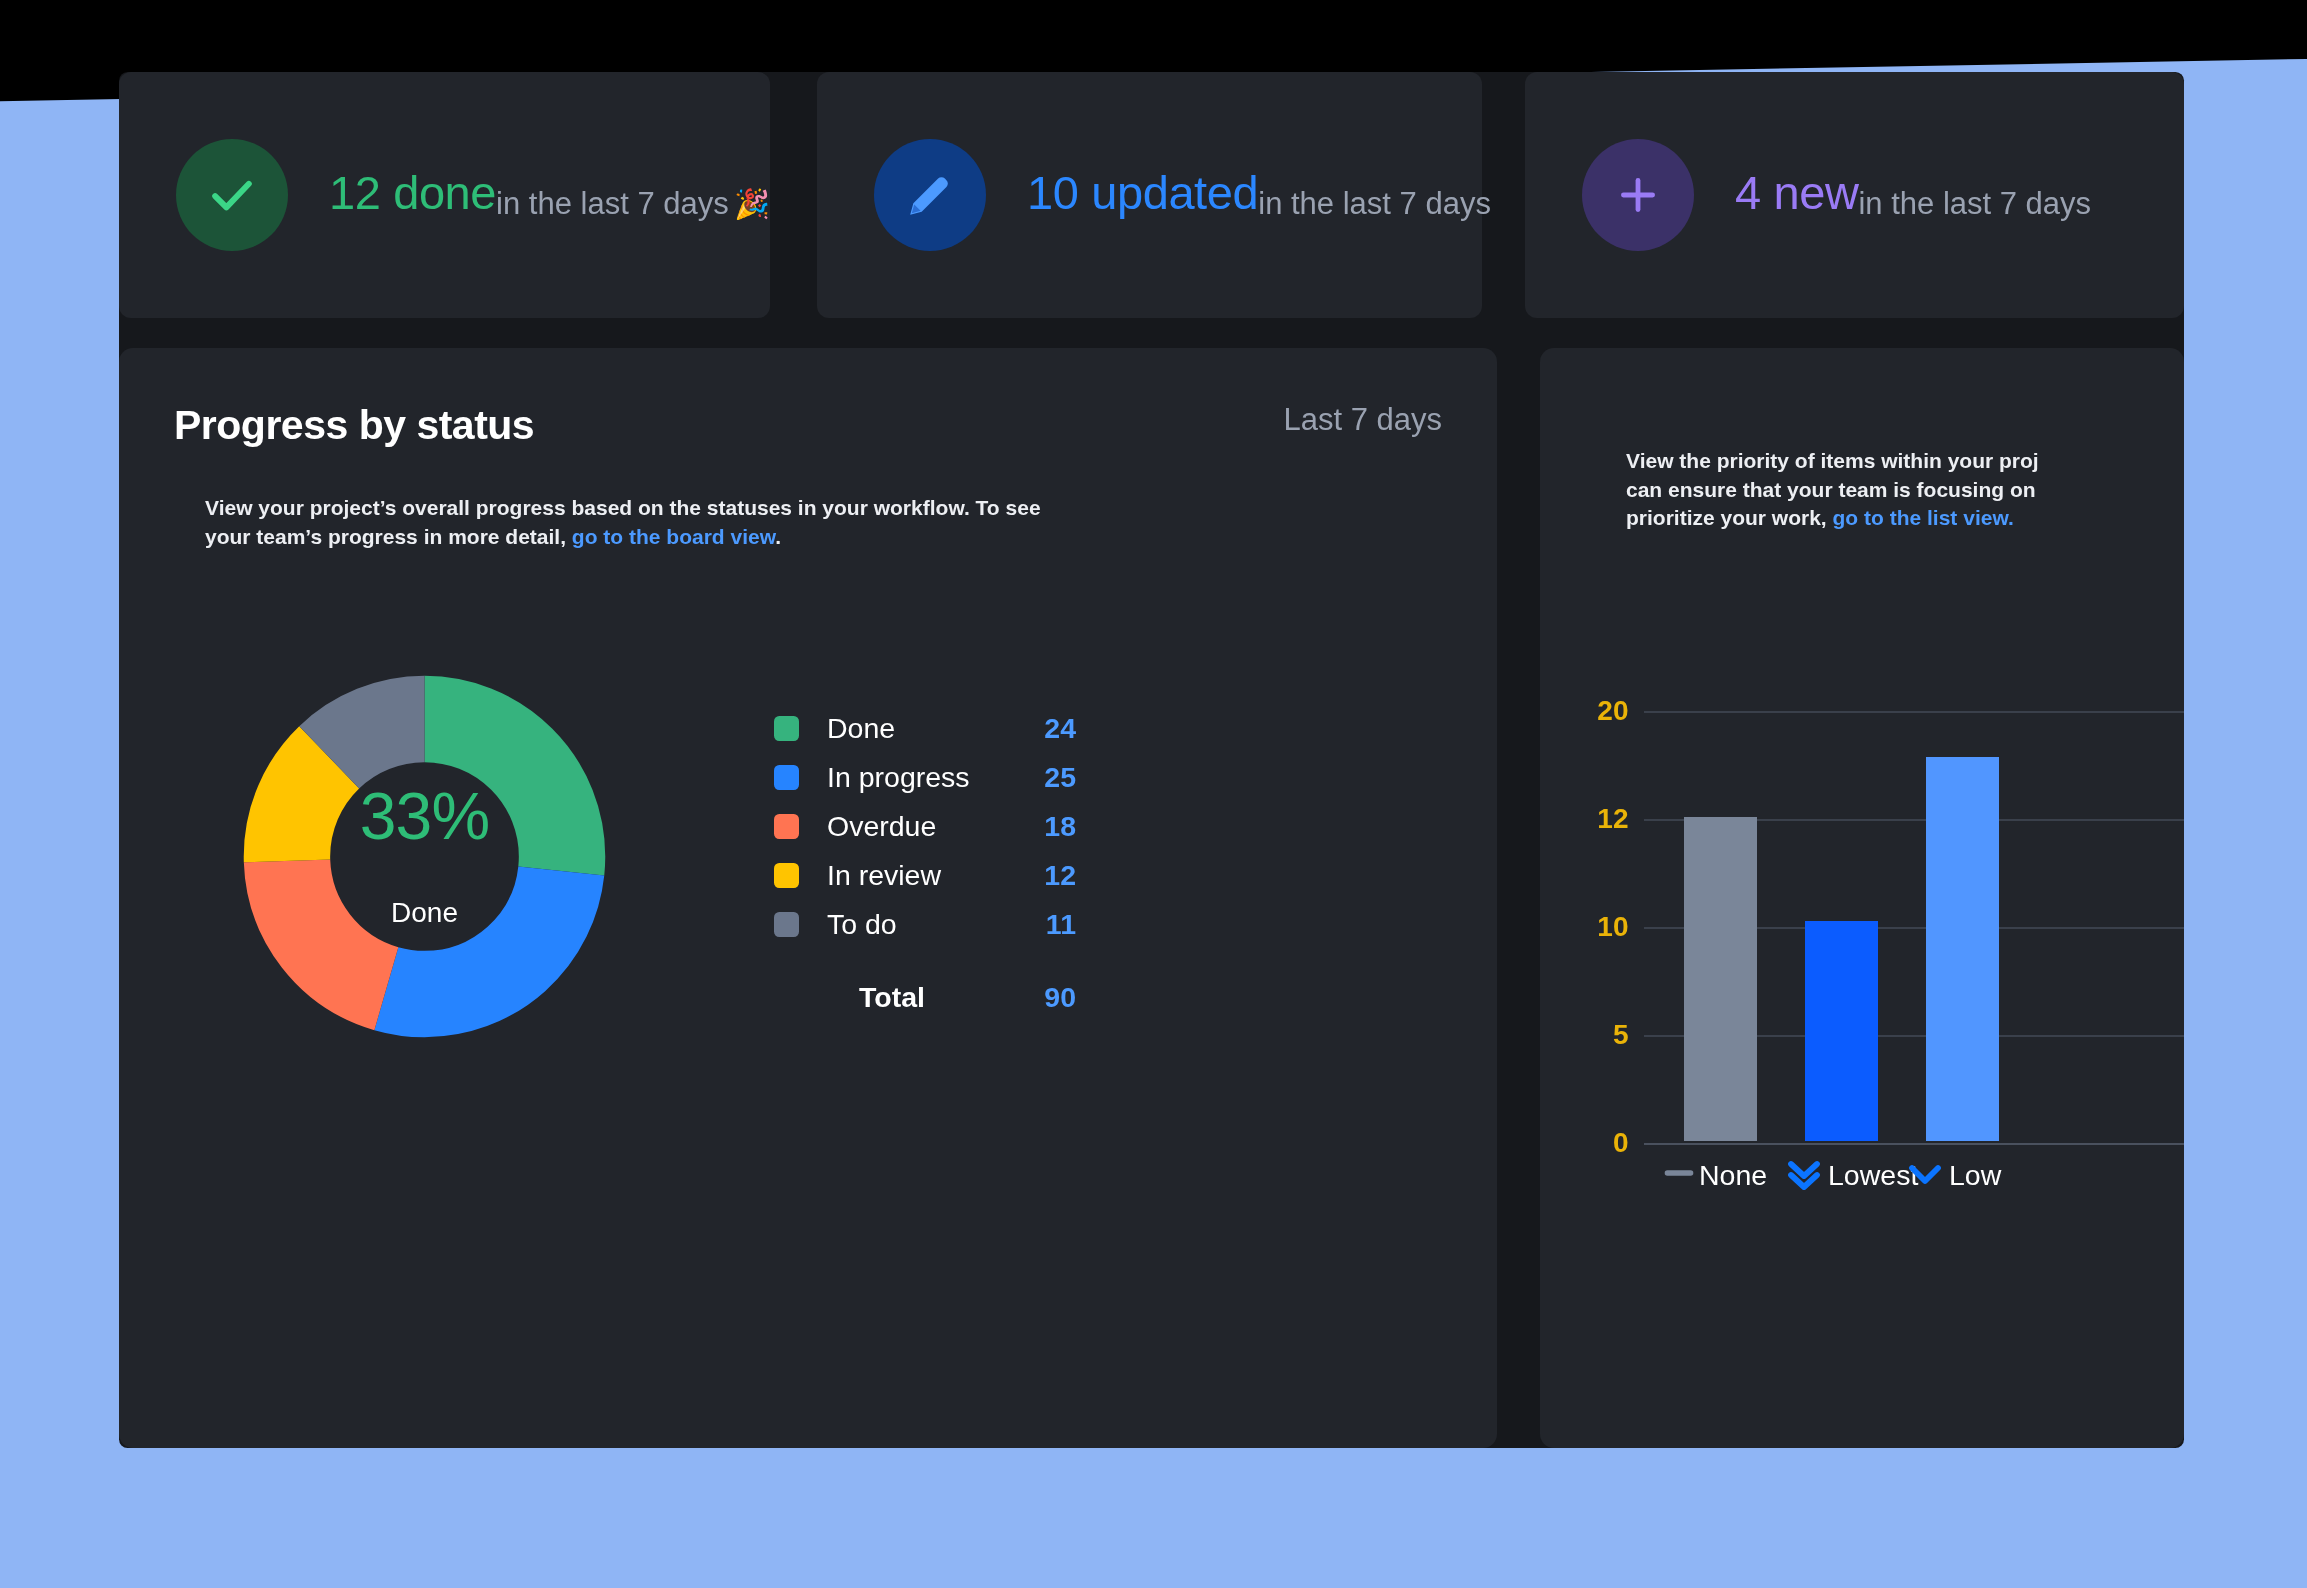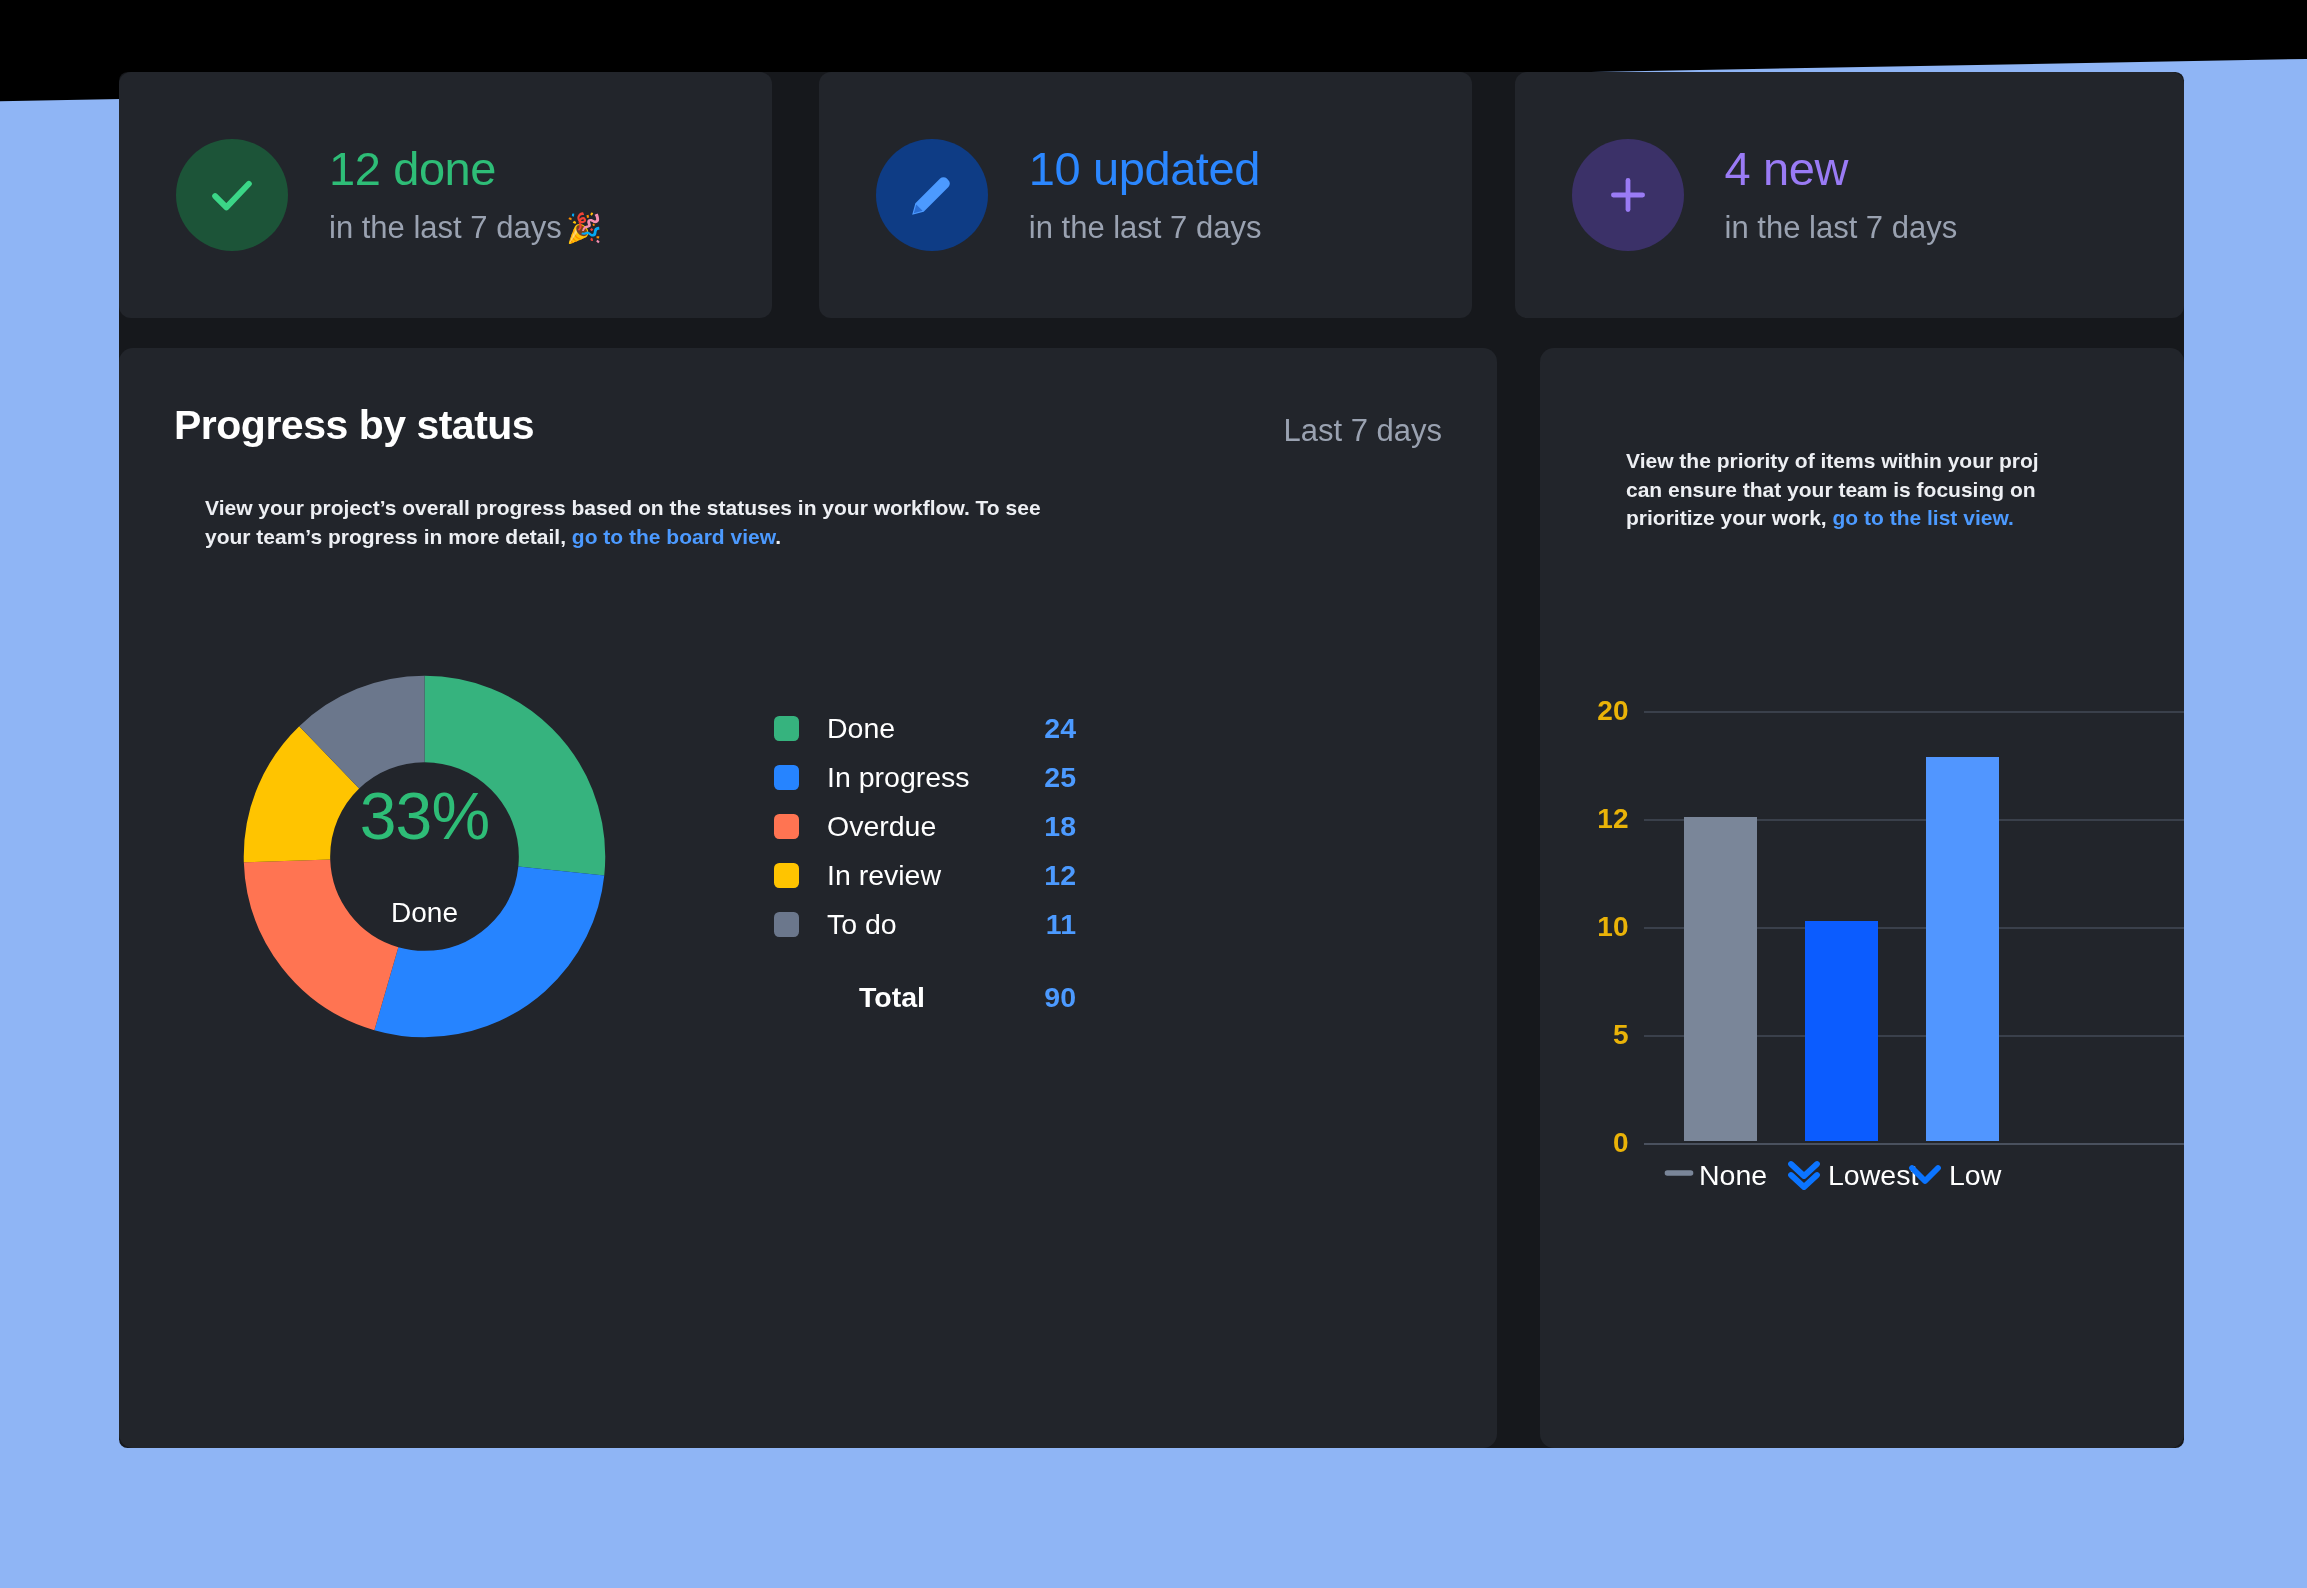--- a/index.html
+++ b/index.html
@@ -47,21 +47,21 @@
   .stat-card.c1{width:665px;margin-right:47px;}
   .stat-card.c2{width:665px;margin-right:43px;}
   .stat-card.c3{width:682px;}
   .stat-badge{
     width:112px;height:112px;border-radius:50%;
     flex:0 0 112px;
     display:flex;align-items:center;justify-content:center;
     margin-right:41px;
   }
   .stat-badge svg{display:block;}
-  .stat-text{display:flex;flex-direction:column;justify-content:center;}
+  .stat-text{display:flex;flex-direction:row;justify-content:center;}
   .stat-head{
     font-size:47px;font-weight:400;line-height:1.05;
     letter-spacing:-0.4px;
     white-space:nowrap;
   }
   .stat-sub{
     font-size:31px;font-weight:400;color:#9AA2B1;
     margin-top:17.3px;white-space:nowrap;
   }
   .party{font-size:29px;margin-left:5.2px;}
@@ -77,21 +77,21 @@
     border-radius:14px;
     box-sizing:border-box;
     overflow:hidden;
     position:relative;
   }
   .panel.left{width:1378px;height:1100px;margin-right:43px;}
   .panel.right{width:644px;height:1100px;}
 
   .panel-inner{padding:54px 55px 0 55px;}
   .panel-head{
-    display:flex;align-items:flex-end;justify-content:space-between;
+    display:flex;align-items:flex-start;justify-content:space-between;
     white-space:nowrap;
   }
   .panel-title{
     font-size:41px;font-weight:700;color:#FFFFFF;
     letter-spacing:-0.5px;margin:0;
   }
   .panel-range{font-size:31px;color:#9AA2B1;}
   .panel-desc{
     margin-top:45px;
     font-size:21px;line-height:1.36;color:#EDEFF3;

